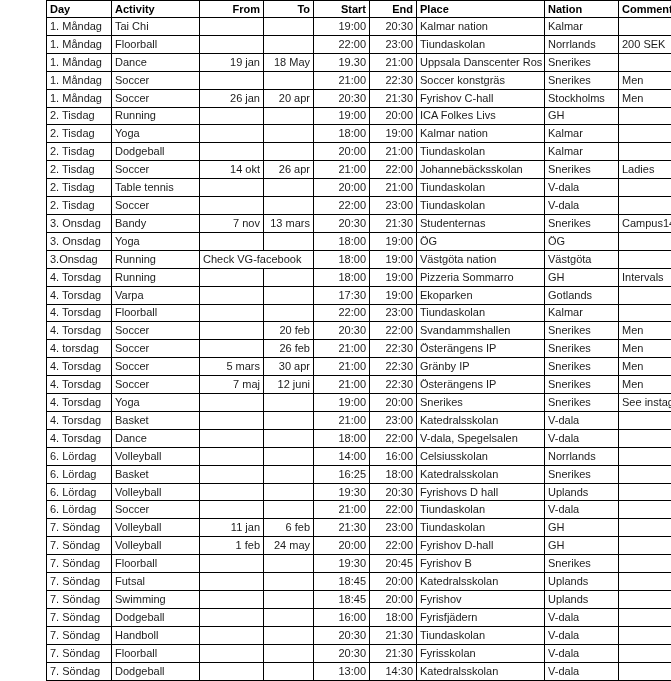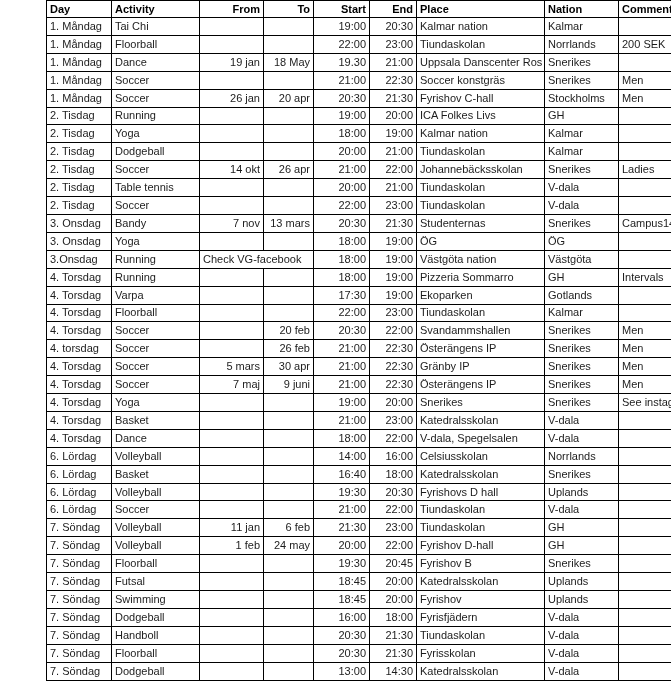--- a/index.html
+++ b/index.html
@@ -286,21 +286,21 @@
           <td class="al-right">21:00</td>
           <td class="al-right">22:30</td>
           <td class="al-left">Gränby IP</td>
           <td class="al-left">Snerikes</td>
           <td class="al-left">Men</td>
         </tr>
         <tr>
           <td class="al-left">4. Torsdag</td>
           <td class="al-left">Soccer</td>
           <td class="al-right">7 maj</td>
-          <td class="al-right">9 juni</td>
+          <td class="al-right">12 juni</td>
           <td class="al-right">21:00</td>
           <td class="al-right">22:30</td>
           <td class="al-left">Österängens IP</td>
           <td class="al-left">Snerikes</td>
           <td class="al-left">Men</td>
         </tr>
         <tr>
           <td class="al-left">4. Torsdag</td>
           <td class="al-left">Yoga</td>
           <td class="al-right"></td>
@@ -342,21 +342,21 @@
           <td class="al-right">16:00</td>
           <td class="al-left">Celsiusskolan</td>
           <td class="al-left">Norrlands</td>
           <td class="al-left"></td>
         </tr>
         <tr>
           <td class="al-left">6. Lördag</td>
           <td class="al-left">Basket</td>
           <td class="al-right"></td>
           <td class="al-right"></td>
-          <td class="al-right">16:40</td>
+          <td class="al-right">16:25</td>
           <td class="al-right">18:00</td>
           <td class="al-left">Katedralsskolan</td>
           <td class="al-left">Snerikes</td>
           <td class="al-left"></td>
         </tr>
         <tr>
           <td class="al-left">6. Lördag</td>
           <td class="al-left">Volleyball</td>
           <td class="al-right"></td>
           <td class="al-right"></td>

